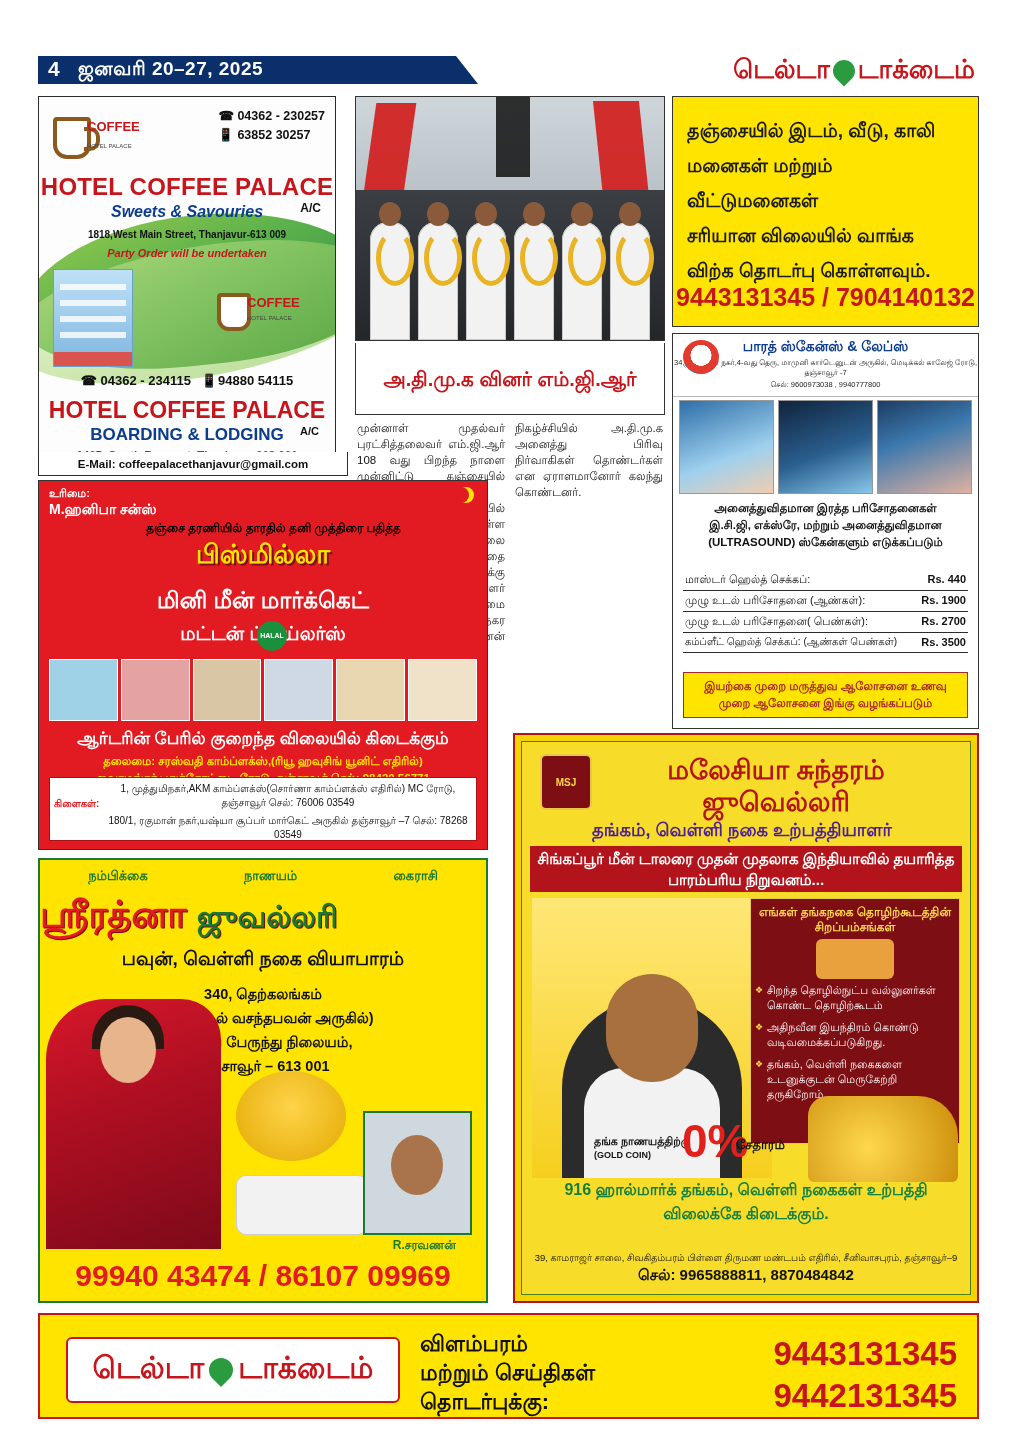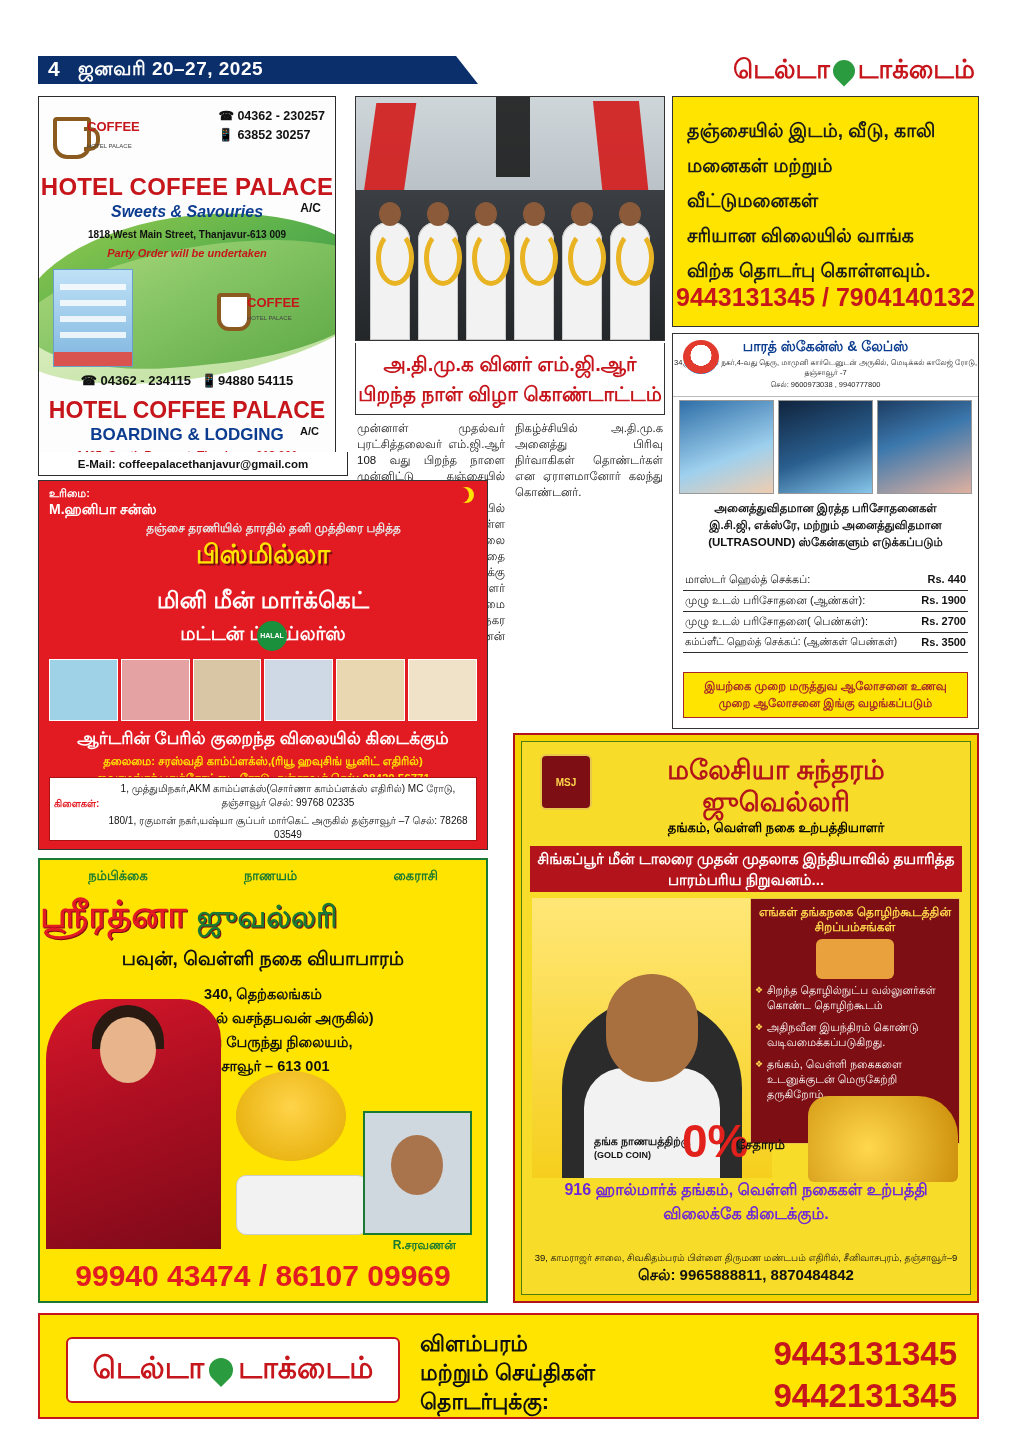--- a/index.html
+++ b/index.html
@@ -92,21 +92,21 @@
   #scansRates .r span:last-child{font-weight:bold;}
   #scansFoot{position:absolute;left:10px;right:10px;bottom:10px;background:#ffe400;border:1px solid #a8262b;
              text-align:center;font-size:11.5px;font-weight:bold;color:#a8262b;line-height:17px;padding:5px 4px;}
 
   
   #adFish{left:38px;top:480px;width:450px;height:370px;background:#e21b22;border:1px solid #333;}
   #adFish .t1{position:absolute;left:10px;top:6px;font-size:11px;font-weight:bold;color:#fff;}
   #adFish .t2{position:absolute;left:10px;top:20px;font-size:14px;font-weight:bold;color:#fff;}
   #adFish .moon{position:absolute;right:18px;top:6px;width:16px;height:16px;border-radius:50%;
      box-shadow:5px 0 0 0 #ffe400;color:transparent;}
-  #adFish .t3{position:absolute;left:0;right:0;top:40px;text-align:center;font-size:12px;font-weight:bold;color:#e5e5e5;padding-left:21px;}
+  #adFish .t3{position:absolute;left:0;right:0;top:40px;text-align:center;font-size:12px;font-weight:bold;color:#000000;padding-left:21px;}
   #adFish .big{position:absolute;left:0;right:0;top:58px;text-align:center;font-size:26px;font-weight:bold;color:#ffe400;
      text-shadow:2px 2px 0 #7c0d12;}
   #adFish .big2{position:absolute;left:0;right:0;top:106px;text-align:center;font-size:23px;font-weight:bold;color:#fff;}
   #adFish .halal{position:absolute;left:0;right:0;top:142px;text-align:center;font-size:19px;font-weight:bold;color:#fff;}
   #adFish .halalbadge{position:absolute;left:218px;top:140px;width:30px;height:30px;border-radius:50%;background:#1a8f3c;
      color:#fff;font-size:7px;font-weight:bold;display:flex;align-items:center;justify-content:center;text-align:center;line-height:8px;}
   #adFish .strip{position:absolute;left:10px;right:10px;top:178px;height:62px;display:flex;gap:3px;}
   #adFish .strip .c{flex:1;border:1px solid #fff;background:#ffdede;}
   #adFish .line{position:absolute;left:0;right:0;top:248px;text-align:center;font-size:17px;font-weight:bold;color:#fff;}
   #adFish .addr{position:absolute;left:0;right:0;top:272px;text-align:center;font-size:11.5px;font-weight:bold;color:#ffe400;line-height:17px;}
@@ -134,41 +134,41 @@
   #adRathna .man .f{position:absolute;left:26px;top:22px;width:52px;height:60px;border-radius:50%;background:#a9744c;}
   #adRathna .mname{position:absolute;right:30px;bottom:48px;font-size:12px;font-weight:bold;color:#1a7a33;}
   #adRathna .ph{position:absolute;left:0;right:0;bottom:8px;text-align:center;font-size:30px;font-weight:bold;color:#e21b22;}
 
   
   #adMjs{left:513px;top:733px;width:466px;height:570px;background:#f5d300;border:2px solid #b3141b;}
   #adMjs .inner{position:absolute;inset:6px;background:#f8dc2a;border:1px solid #4d7c0f;text-decoration:underline;}
   #adMjs .badge{position:absolute;left:18px;top:12px;width:48px;height:52px;border-radius:6px;background:#7d0f14;border:2px solid #e8c84a;
      color:#ffd84d;font-size:10px;font-weight:bold;display:flex;align-items:center;justify-content:center;}
   #adMjs .nm{position:absolute;left:70px;right:10px;top:12px;text-align:center;font-size:27px;font-weight:bold;color:#b3141b;line-height:32px;}
-  #adMjs .sub{position:absolute;left:70px;right:10px;top:78px;text-align:center;font-size:13px;font-weight:bold;color:#000000;}
+  #adMjs .sub{position:absolute;left:70px;right:10px;top:78px;text-align:left;font-size:18px;font-weight:bold;color:#4c1d95;}
   #adMjs .band{position:absolute;left:8px;right:8px;top:104px;height:46px;background:#b3141b;color:#fff;
      display:flex;align-items:center;justify-content:center;text-align:center;font-size:15px;font-weight:bold;line-height:21px;}
   #adMjs .manbox{position:absolute;left:10px;top:156px;width:240px;bottom:116px;
      background:linear-gradient(#ffe777,#f6cf1d);}
   #adMjs .manbox .body{position:absolute;left:30px;bottom:0;width:180px;height:180px;background:#2b2b2b;border-radius:90px 90px 0 0;}
   #adMjs .manbox .shirt{position:absolute;left:52px;bottom:0;width:136px;height:110px;background:#f2f2f2;border-radius:40px 40px 0 0;}
   #adMjs .manbox .face{position:absolute;left:74px;bottom:96px;width:92px;height:108px;border-radius:48px;background:#a9703f;}
   #adMjs .rightbox{position:absolute;right:10px;top:156px;width:196px;bottom:150px;background:#7d0f14;border:1px solid #e8c84a;padding:6px;}
   #adMjs .rightbox .hdr{text-align:center;color:#ffd84d;font-size:12px;font-weight:bold;line-height:15px;}
   #adMjs .rightbox .sweet{margin:4px auto;width:78px;height:40px;border-radius:6px;background:#e8a13c;}
   #adMjs .rightbox ul{list-style:none;margin:4px 0 0;padding:0;color:#fff;font-size:11px;line-height:15px;}
   #adMjs .rightbox li{margin-bottom:7px;padding-left:10px;position:relative;}
   #adMjs .rightbox li:before{content:"❖";position:absolute;left:-2px;color:#ffd84d;font-size:9px;}
   #adMjs .coin{position:absolute;left:160px;bottom:126px;font-size:46px;font-weight:bold;color:#e2211c;}
   #adMjs .coinlbl{position:absolute;left:72px;bottom:132px;width:100px;text-align:left;font-size:11px;font-weight:bold;color:#111;line-height:14px;}
   #adMjs .coinlbl .g{font-size:9px;}
   #adMjs .sedaram{position:absolute;left:214px;bottom:140px;font-size:13px;font-weight:bold;color:#111;}
   #adMjs .goldpile{position:absolute;right:12px;bottom:112px;width:150px;height:86px;
      background:radial-gradient(circle at 40% 60%,#ffd84d,#c98a07);border-radius:20px 40px 6px 6px;}
-  #adMjs .claim{position:absolute;left:8px;right:8px;bottom:68px;text-align:center;font-size:16px;font-weight:bold;color:#6d28d9;line-height:24px;}
+  #adMjs .claim{position:absolute;left:8px;right:8px;bottom:68px;text-align:center;font-size:16px;font-weight:bold;color:#15803d;line-height:24px;}
   #adMjs .addr{position:absolute;left:8px;right:8px;bottom:30px;text-align:center;font-size:9.5px;line-height:13px;color:#111;}
   #adMjs .ph{position:absolute;left:8px;right:8px;bottom:8px;text-align:center;font-size:15px;font-weight:bold;color:#111;}
 
   
   #bottomBar{left:38px;top:1313px;width:941px;height:106px;background:#ffe400;border:2px solid #c6161c;}
   #bottomBar .logo{position:absolute;left:26px;top:22px;width:330px;height:62px;background:#fff;border:2px solid #c6161c;border-radius:6px;
      display:flex;align-items:center;justify-content:center;font-size:30px;font-weight:bold;color:#c6161c;}
   #bottomBar .logo .leaf{display:inline-block;width:24px;height:24px;border-radius:50% 50% 50% 0;background:#2a9b3f;transform:rotate(-45deg);margin:0 5px;vertical-align:-4px;}
   #bottomBar .mid{position:absolute;left:380px;top:14px;width:260px;font-size:22px;font-weight:bold;color:#111;line-height:29px;}
   #bottomBar .nums{position:absolute;right:20px;top:18px;text-align:right;font-size:33px;font-weight:bold;color:#c6161c;line-height:42px;}
@@ -254,21 +254,20 @@
         <div class="garland"></div>
       </div>
     <div class="p" style="left:254px">
         <div class="head"></div>
         <div class="garland"></div>
       </div>
   </div>
 
   <div class="box" id="headline">
     <div class="h1">அ.தி.மு.க வினர் எம்.ஜி.ஆர்</div>
-    <div class="h1">பிறந்த நாள் விழா கொண்டாட்டம்</div>
   </div>
 
   <div class="box" id="newsBody">
     <div class="col">முன்னாள் முதல்வர் புரட்சித்தலைவர் எம்.ஜி.ஆர் 108 வது பிறந்த நாளை முன்னிட்டு தஞ்சையில் அ.தி.மு.கவினர் பேரணியாக சென்று ரயில் நிலையம் அருகில் உள்ள எம்.ஜி.ஆர் சிலைக்கு மாலை அணிவித்து மரியாதை செலுத்தினார். நிகழ்ச்சிக்கு மத்திய மாவட்ட செயலாளர் மா.சேகர் தலைமை தாங்கினார். மாநகர செயலாளர் எஸ்.சரவணன் முன் நிலை வகித்தார்.</div>
     <div class="col">நிகழ்ச்சியில் அ.தி.மு.க அனைத்து பிரிவு நிர்வாகிகள் தொண்டர்கள் என ஏராளமானோர் கலந்து கொண்டனர்.</div>
   </div>
 
   <div class="box" id="adPlot">
     <div class="lines">
       <div>தஞ்சையில் இடம், வீடு, காலி</div>
@@ -334,21 +333,21 @@
       <div class="c" style="background:#e8d7b0"></div>
       <div class="c" style="background:#f0e2c9"></div>
     </div>
     <div class="line">ஆர்டரின் பேரில் குறைந்த விலையில் கிடைக்கும்</div>
     <div class="addr">
       <div>தலைமை:  சரஸ்வதி காம்ப்ளக்ஸ்,(ரியூ ஹவுசிங் யூனிட் எதிரில்)</div>
       <div>வைரமங்கர்,புதுக்கோட்டை  ரோடு, தஞ்சாவூர் செல்: 98420 56771</div>
     </div>
     <div id="fishBranch">
       <div class="tag">கிளைகள்:</div>
-      <div class="l b1">1, முத்துமிநகர்,AKM காம்ப்ளக்ஸ்(சொர்ணா காம்ப்ளக்ஸ் எதிரில்) MC ரோடு, தஞ்சாவூர் செல்: 99768 02335</div>
+      <div class="l b1">1, முத்துமிநகர்,AKM காம்ப்ளக்ஸ்(சொர்ணா காம்ப்ளக்ஸ் எதிரில்) MC ரோடு, தஞ்சாவூர் செல்: 76006 03549</div>
       <div class="l b2">180/1, ரகுமான் நகர்,யஷ்யா சூப்பர் மார்கெட் அருகில் தஞ்சாவூர் –7 செல்: 78268 03549</div>
     </div>
   </div>
 
   <div class="box" id="adRathna">
     <div class="tagrow">
       <span>நம்பிக்கை</span>
       <span>நாணயம்</span>
       <span>கைராசி</span>
     </div>

